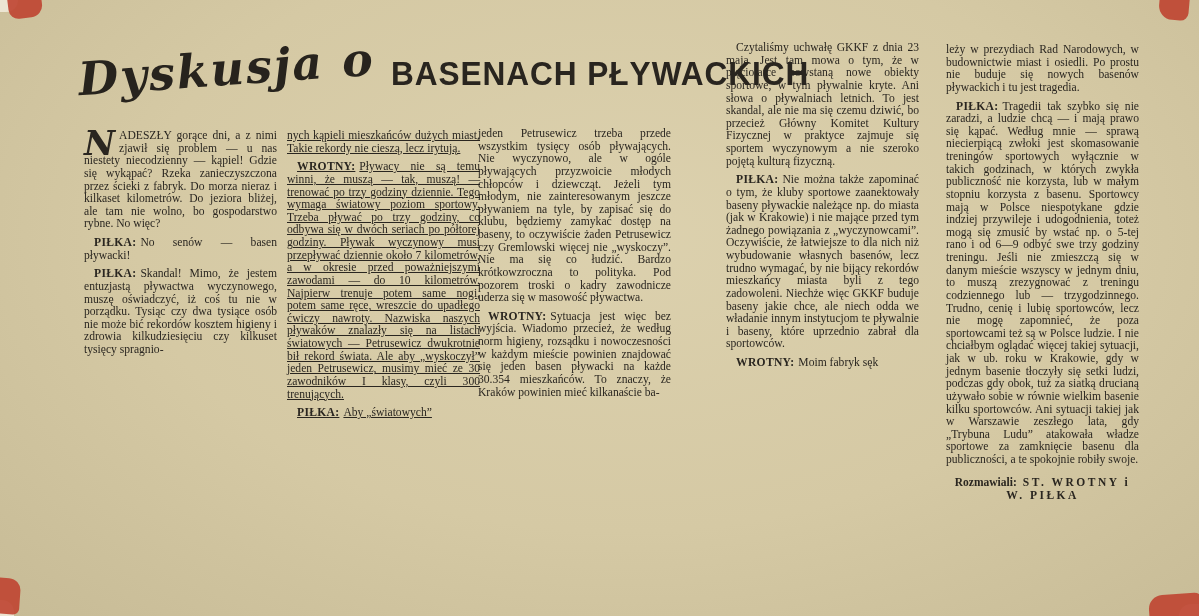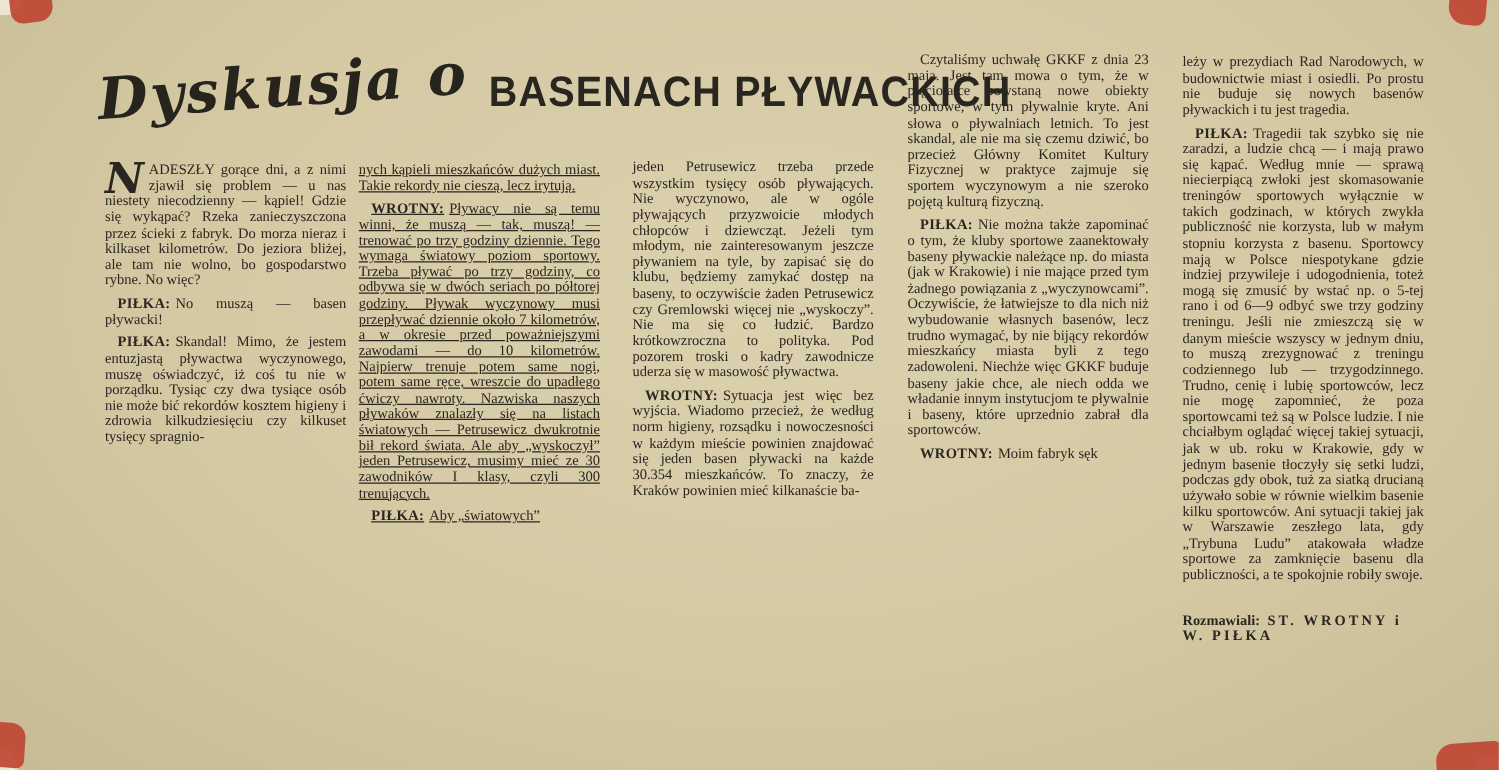--- a/index.html
+++ b/index.html
@@ -46,25 +46,25 @@
   .col{position:absolute;width:193px;font-size:11.6px;line-height:1.09;text-align:justify;}
   .col p{margin:0 0 6px 0;}
   .para.indent{text-indent:10px;}
   .speaker{font-weight:bold;margin-right:4px;letter-spacing:.3px;}
   .dropcap{
     float:left;font-family:"DejaVu Serif", serif;font-style:italic;font-weight:bold;
     font-size:34px;line-height:24px;margin:1px 4px 0 0;
   }
   .col1{left:84px;top:130px;}
   .col2{left:287px;top:130px;text-decoration:underline;}
-  .col3{left:506px;top:128px;}
+  .col3{left:478px;top:128px;}
   .col4{left:726px;top:42px;}
   .col5{left:946px;top:44px;}
 
-  .footer{margin-top:24px;text-align:left;}
+  .footer{margin-top:9px;text-align:center;}
   .byline-label{font-weight:bold;font-size:11.5px;margin-right:6px;}
   .byline-names{font-weight:bold;font-size:11.5px;letter-spacing:2.5px;}
 </style>
 </head>
 <body>
 
 <div class="page">
 
   <div class="paper-edge tl"></div>
   <div class="paper-edge bl"></div>
@@ -74,21 +74,21 @@
   <div class="corner bl"></div>
   <div class="corner br"></div>
 
   <header class="title">
     <span class="title-script">Dyskusja o</span>
     <span class="title-caps">BASENACH PŁYWACKICH</span>
   </header>
 
   <div class="col col1">
     <p class="para"><span class="dropcap">N</span><span class="ptext">ADESZŁY gorące dni, a z nimi zjawił się problem — u nas niestety niecodzienny — kąpiel! Gdzie się wykąpać? Rzeka zanieczyszczona przez ścieki z fabryk. Do morza nieraz i kilkaset kilometrów. Do jeziora bliżej, ale tam nie wolno, bo gospodarstwo rybne. No więc?</span></p>
-    <p class="para indent"><span class="speaker">PIŁKA:</span><span class="ptext">No muszą — basen pływacki!</span></p>
+    <p class="para indent"><span class="speaker">PIŁKA:</span><span class="ptext">No senów — basen pływacki!</span></p>
     <p class="para indent"><span class="speaker">PIŁKA:</span><span class="ptext">Skandal! Mimo, że jestem entuzjastą pływactwa wyczynowego, muszę oświadczyć, iż coś tu nie w porządku. Tysiąc czy dwa tysiące osób nie może bić rekordów kosztem higieny i zdrowia kilkudziesięciu czy kilkuset tysięcy spragnio-</span></p>
   </div>
 
   <div class="col col2">
     <p class="para"><span class="ptext">nych kąpieli mieszkańców dużych miast. Takie rekordy nie cieszą, lecz irytują.</span></p>
     <p class="para indent"><span class="speaker">WROTNY:</span><span class="ptext">Pływacy nie są temu winni, że muszą — tak, muszą! — trenować po trzy godziny dziennie. Tego wymaga światowy poziom sportowy. Trzeba pływać po trzy godziny, co odbywa się w dwóch seriach po półtorej godziny. Pływak wyczynowy musi przepływać dziennie około 7 kilometrów, a w okresie przed poważniejszymi zawodami — do 10 kilometrów. Najpierw trenuje potem same nogi, potem same ręce, wreszcie do upadłego ćwiczy nawroty. Nazwiska naszych pływaków znalazły się na listach światowych — Petrusewicz dwukrotnie bił rekord świata. Ale aby „wyskoczył” jeden Petrusewicz, musimy mieć ze 30 zawodników I klasy, czyli 300 trenujących.</span></p>
     <p class="para indent"><span class="speaker">PIŁKA:</span><span class="ptext">Aby „światowych”</span></p>
   </div>
 
   <div class="col col3">

